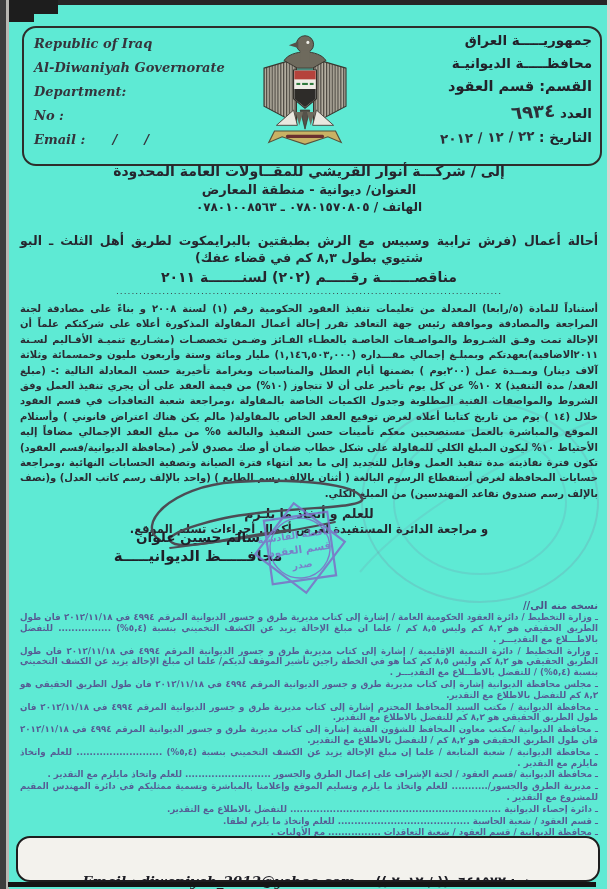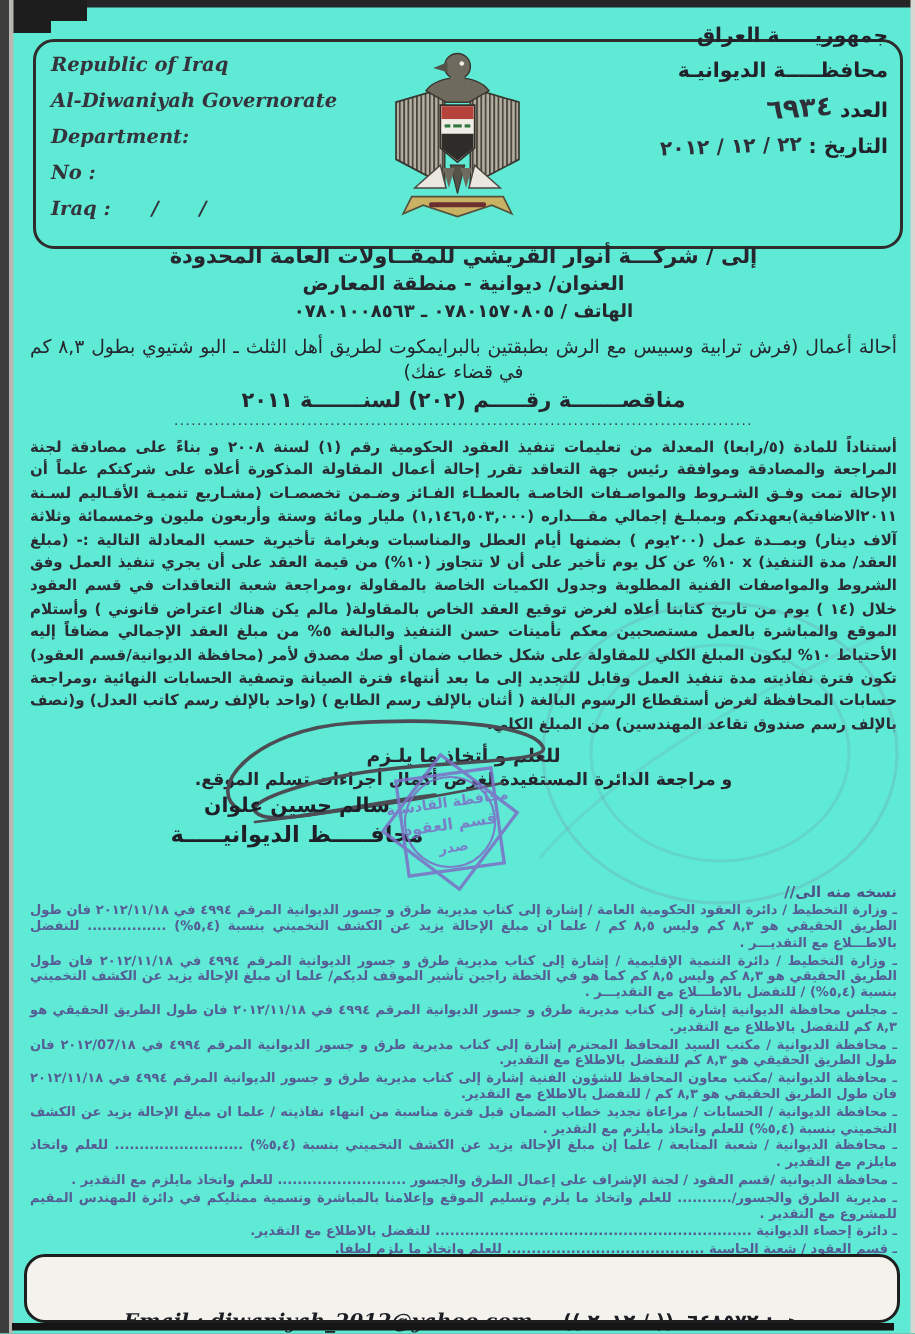--- a/index.html
+++ b/index.html
@@ -10,34 +10,34 @@
   .edge-left{position:absolute;left:0;top:0;width:6px;height:889px;background:#3d3d3d;}
   .edge-left2{position:absolute;left:6px;top:0;width:3px;height:889px;background:#b9b7b2;}
   .edge-right{position:absolute;right:0;top:0;width:3px;height:889px;background:#d8d6d1;}
   .corner-step{position:absolute;left:0;top:0;width:58px;height:14px;background:#1d1d1d;}
   .corner-step2{position:absolute;left:0;top:0;width:34px;height:22px;background:#1d1d1d;}
 
   
   .lh-box{position:absolute;left:22px;top:26px;right:8px;height:136px;border:2px solid #2e2d2b;border-radius:14px;background:transparent;}
   .lh-en{position:absolute;left:34px;top:36px;width:210px;color:#35343c;font-family:"DejaVu Serif",serif;font-style:italic;font-size:13px;font-weight:bold;}
   .lh-en div{margin-bottom:9px;white-space:pre;}
-  .lh-ar{position:absolute;right:18px;top:16px;width:190px;direction:rtl;text-align:right;color:#22222a;font-size:13.5px;font-weight:bold;}
+  .lh-ar{position:absolute;right:18px;top:32px;width:190px;direction:rtl;text-align:right;color:#22222a;font-size:13.5px;font-weight:bold;}
   .lh-ar .row{margin-bottom:7px;}
   .lh-ar .dept{font-size:14.5px;}
   .pen{font-size:18px;font-weight:bold;color:#2e2f38;display:inline-block;transform:rotate(-4deg);letter-spacing:1px;}
   .pen-sm{font-size:13.5px;font-weight:bold;color:#2e2f38;display:inline-block;transform:rotate(-2deg);}
   .emblem{position:absolute;left:50%;top:30px;transform:translateX(-50%);}
 
   
   .content{position:absolute;left:20px;right:12px;top:162px;direction:rtl;color:#26262e;}
   .c-center{text-align:center;}
   .addr-to{font-size:14px;font-weight:bold;line-height:19px;}
   .addr-line{font-size:13px;font-weight:bold;line-height:18px;}
   .addr-phone{font-size:12px;font-weight:bold;line-height:17px;}
-  .subject{font-size:12.5px;font-weight:normal;line-height:17px;text-align:justify;text-align-last:center;margin-top:6px;}
+  .subject{font-size:12.5px;font-weight:bold;line-height:17px;text-align:justify;text-align-last:center;margin-top:16px;}
   .tender{font-size:14px;font-weight:bold;line-height:19px;margin-top:2px;}
   .dots{font-size:9px;line-height:9px;letter-spacing:1px;color:#3a3a40;overflow:hidden;white-space:nowrap;}
   .bodytxt{font-size:10px;line-height:15.4px;text-align:justify;margin-top:5px;color:#2b2b33;font-weight:bold;}
   .closing1{font-size:12.5px;font-weight:bold;line-height:17px;margin-top:4px;}
   .closing2{font-size:11.5px;font-weight:bold;line-height:15px;}
   .sig-zone{position:relative;height:62px;}
   .dist{direction:rtl;color:#565c94;}
   .dist-header{font-size:10px;font-weight:bold;color:#4d5388;line-height:13px;}
   .dist-item{font-size:8.7px;line-height:10.8px;text-align:justify;margin-bottom:1px;font-weight:bold;}
 
@@ -69,21 +69,21 @@
   <div class="edge-left2"></div>
   <div class="edge-right"></div>
 
   <div class="lh-box"></div>
 
   <div class="lh-en">
     <div>Republic of Iraq</div>
     <div>Al-Diwaniyah Governorate</div>
     <div>Department:</div>
     <div>No :</div>
-    <div>Iraq :      /      /</div>
+    <div>Email :      /      /</div>
   </div>
 
   <div class="emblem">
     <svg width="96" height="122" viewBox="0 0 100 128">
       <defs>
         <pattern id="hatch" width="3" height="4" patternUnits="userSpaceOnUse">
           <rect width="3" height="4" fill="#b6b1a3"></rect>
           <rect x="0" width="1.3" height="4" fill="#4b4740"></rect>
         </pattern>
       </defs>
@@ -112,20 +112,21 @@
       <path d="M80,100 L62,84 L58,100 Z" fill="#e9e7df" stroke="#4b4740" stroke-width="1"></path>
 
       <path d="M18,106 L82,106 L88,118 L74,112 L50,120 L26,112 L12,118 Z" fill="#c9b264" stroke="#55503c" stroke-width="1.2"></path>
       <rect x="30" y="110" width="40" height="3.4" fill="#6b2f2f" rx="1.6"></rect>
     </svg>
   </div>
 
   <div class="lh-ar">
     <div class="row">جمهوريـــــة العراق</div>
     <div class="row">محافظـــــة الديوانيـة</div>
+    <div class="row dept">القسم: قسم العقود</div>
     <div class="row">
       <span>العدد</span>
       <span class="pen">٦٩٣٤</span>
     </div>
     <div class="row">
       <span>التاريخ :</span>
       <span class="pen-sm">٢٢ / ١٢ / ٢٠١٢</span>
     </div>
   </div>
 
@@ -140,23 +141,22 @@
     <div class="closing1 c-center">للعلم و أتخاذ ما يلـزم</div>
     <div class="closing2 c-center">و مراجعة الدائرة المستفيدة لغرض أكمال أجراءات تسلم الموقع.</div>
 
     <div class="sig-zone"></div>
 
     <div class="dist">
       <div class="dist-header">نسخه منه الى//</div>
       <div class="dist-item">ـ وزارة التخطيط / دائرة العقود الحكومية العامة / إشارة إلى كتاب مديرية طرق و جسور الديوانية المرقم ٤٩٩٤ في ٢٠١٢/١١/١٨ فان طول الطريق الحقيقي هو ٨,٣ كم وليس ٨,٥ كم / علما ان مبلغ الإحالة يزيد عن الكشف التخميني بنسبة (٥,٤%) ................ للتفضل بالاطـــلاع مع التقديـــر .</div>
       <div class="dist-item">ـ وزارة التخطيط / دائرة التنمية الإقليمية / إشارة إلى كتاب مديرية طرق و جسور الديوانية المرقم ٤٩٩٤ في ٢٠١٢/١١/١٨ فان طول الطريق الحقيقي هو ٨,٣ كم وليس ٨,٥ كم كما هو في الخطة راجين تأشير الموقف لديكم/ علما ان مبلغ الإحالة يزيد عن الكشف التخميني بنسبة (٥,٤%) / للتفضل بالاطـــلاع مع التقديـــر .</div>
       <div class="dist-item">ـ مجلس محافظة الديوانية إشارة إلى كتاب مديرية طرق و جسور الديوانية المرقم ٤٩٩٤ في ٢٠١٢/١١/١٨ فان طول الطريق الحقيقي هو ٨,٣ كم للتفضل بالاطلاع مع التقدير.</div>
-      <div class="dist-item">ـ محافظة الديوانية / مكتب السيد المحافظ المحترم إشارة إلى كتاب مديرية طرق و جسور الديوانية المرقم ٤٩٩٤ في ٢٠١٢/07/١٨ فان طول الطريق الحقيقي هو ٨,٣ كم للتفضل بالاطلاع مع التقدير.</div>
+      <div class="dist-item">ـ محافظة الديوانية / مكتب السيد المحافظ المحترم إشارة إلى كتاب مديرية طرق و جسور الديوانية المرقم ٤٩٩٤ في ٢٠١٢/١١/١٨ فان طول الطريق الحقيقي هو ٨,٣ كم للتفضل بالاطلاع مع التقدير.</div>
       <div class="dist-item">ـ محافظة الديوانية /مكتب معاون المحافظ للشؤون الفنية إشارة إلى كتاب مديرية طرق و جسور الديوانية المرقم ٤٩٩٤ في ٢٠١٢/١١/١٨ فان طول الطريق الحقيقي هو ٨,٣ كم / للتفضل بالاطلاع مع التقدير.</div>
-      <div class="dist-item">ـ محافظة الديوانية / الحسابات / مراعاة تجديد خطاب الضمان قبل فترة مناسبة من انتهاء نفاذيته / علما ان مبلغ الإحالة يزيد عن الكشف التخميني بنسبة (٥,٤%) للعلم واتخاذ مايلزم مع التقدير .</div>
       <div class="dist-item">ـ محافظة الديوانية / شعبة المتابعة / علما إن مبلغ الإحالة يزيد عن الكشف التخميني بنسبة (٥,٤%) .......................... للعلم واتخاذ مايلزم مع التقدير .</div>
       <div class="dist-item">ـ محافظة الديوانية /قسم العقود / لجنة الإشراف على إعمال الطرق والجسور .......................... للعلم واتخاذ مايلزم مع التقدير .</div>
       <div class="dist-item">ـ مديرية الطرق والجسور/........... للعلم واتخاذ ما يلزم وتسليم الموقع وإعلامنا بالمباشرة وتسمية ممثليكم في دائرة المهندس المقيم للمشروع مع التقدير .</div>
       <div class="dist-item">ـ دائرة إحصاء الديوانية ................................................................ للتفضل بالاطلاع مع التقدير.</div>
       <div class="dist-item">ـ قسم العقود / شعبة الحاسبة ........................................ للعلم واتخاذ ما يلزم لطفا.</div>
       <div class="dist-item">ـ محافظة الديوانية / قسم العقود / شعبة التعاقدات ................ مع الأوليات .</div>
       <div class="dist-item">ـ لجان التحليل كافة/ لجنة الاعتراضات والشكاوى ............................ للعلم واتخاذ ما يلزم لطفا.</div>
       <div class="dist-item">ـ لوحة الإعلانات في المحافظة / للنشر .</div>
     </div>
   </div>

